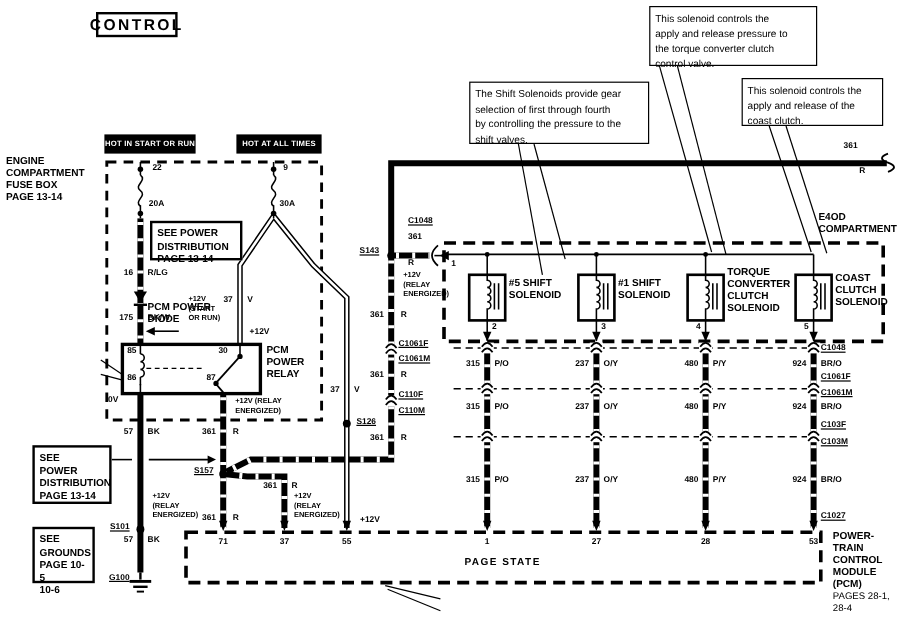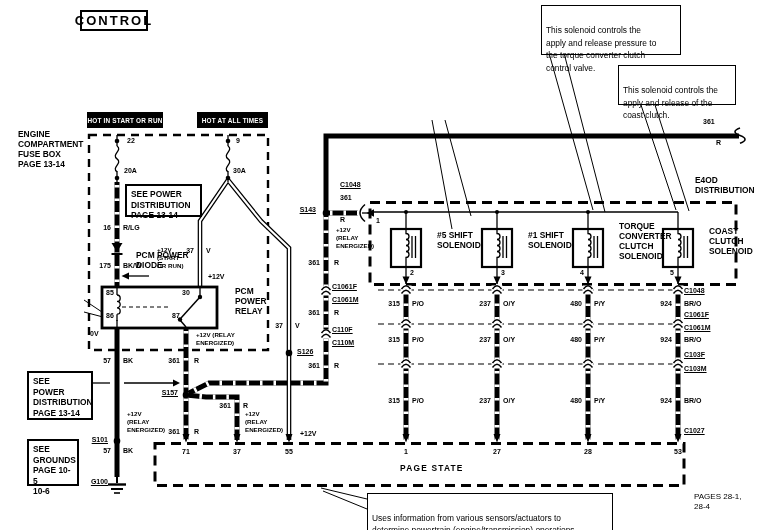--- a/index.html
+++ b/index.html
@@ -3,23 +3,23 @@
 <meta charset="utf-8">
 <style>
   html,body{margin:0;padding:0;background:#fff;}
   .stage{position:relative;width:762px;height:530px;background:#fff;overflow:hidden;
          font-family:"Liberation Sans",sans-serif;color:#000;}
   .abs{position:absolute;}
   svg{position:absolute;left:0;top:0;}
   .wl{font:bold 7px "Liberation Sans",sans-serif;white-space:pre;line-height:8px;}
   .u{text-decoration:underline;}
   .tiny{font:bold 6.2px "Liberation Sans",sans-serif;line-height:8px;white-space:pre-line;}
-  .blk{font:bold 8.4px "Liberation Sans",sans-serif;line-height:10px;white-space:pre-line;margin-left:13px;}
+  .blk{font:bold 8.4px "Liberation Sans",sans-serif;line-height:10px;white-space:pre-line;}
   .callout{border:1.4px solid #000;background:#fff;font:8.4px/12.6px "Liberation Sans",sans-serif;
-           padding:18px 4px;white-space:pre-line;box-sizing:border-box;}
+           padding:3px 4px;white-space:pre-line;box-sizing:border-box;}
   .pbox{border:2px solid #000;background:#fff;font:bold 8.4px/10.6px "Liberation Sans",sans-serif;
         padding:3px 4px;white-space:pre-line;box-sizing:border-box;}
   .bar{background:#000;color:#fff;font:bold 6.4px "Liberation Sans",sans-serif;
        display:flex;align-items:center;justify-content:center;white-space:nowrap;letter-spacing:.2px;}
   .badge{border:2.5px solid #000;font:bold 13px "Liberation Sans",sans-serif;letter-spacing:2px;
          display:flex;align-items:center;justify-content:center;box-sizing:border-box;}
   .spaced{letter-spacing:1.2px;}
 </style>
 </head>
 <body>
@@ -226,34 +226,41 @@
 <div class="abs blk" style="left:5px;top:129px">ENGINE
 COMPARTMENT
 FUSE BOX
 PAGE 13-14</div>
 <div class="abs blk" style="left:123px;top:250px">PCM POWER
 DIODE</div>
 <div class="abs blk" style="left:222px;top:286px">PCM
 POWER
 RELAY</div>
 <div class="abs blk" style="left:682px;top:175px">E4OD
-DISTRIBUTION</div>
+COMPARTMENT</div>
 <div class="abs blk spaced" style="left:387px;top:463px">PAGE STATE</div>
+<div class="abs blk" style="left:694px;top:441px">POWER-
+TRAIN
+CONTROL
+MODULE
+(PCM)</div>
 <div class="abs" style="left:694px;top:492px;font:8px/9.5px 'Liberation Sans',sans-serif;white-space:pre-line">PAGES 28-1,
 28-4</div>
 
 <div class="abs callout" style="left:541px;top:5px;width:140px;height:50px">This solenoid controls the
 apply and release pressure to
 the torque converter clutch
 control valve.</div>
+<div class="abs callout" style="left:391px;top:68px;width:150px;height:52px">The Shift Solenoids provide gear
+selection of first through fourth
+by controlling the pressure to the
+shift valves.</div>
 <div class="abs callout" style="left:618px;top:65px;width:118px;height:40px">This solenoid controls the
 apply and release of the
 coast clutch.</div>
-<div class="abs callout" style="left:367px;top:493px;width:246px;height:28px;line-height:12px">Uses information from various sensors/actuators to
-determine powertrain (engine/transmission) operations.</div>
 
 <div class="abs pbox" style="left:125px;top:184px;width:77px;height:33px">SEE POWER
 DISTRIBUTION
 PAGE 13-14</div>
 <div class="abs pbox" style="left:27px;top:371px;width:66px;height:49px">SEE
 POWER
 DISTRIBUTION
 PAGE 13-14</div>
 <div class="abs pbox" style="left:27px;top:439px;width:52px;height:47px">SEE
 GROUNDS

